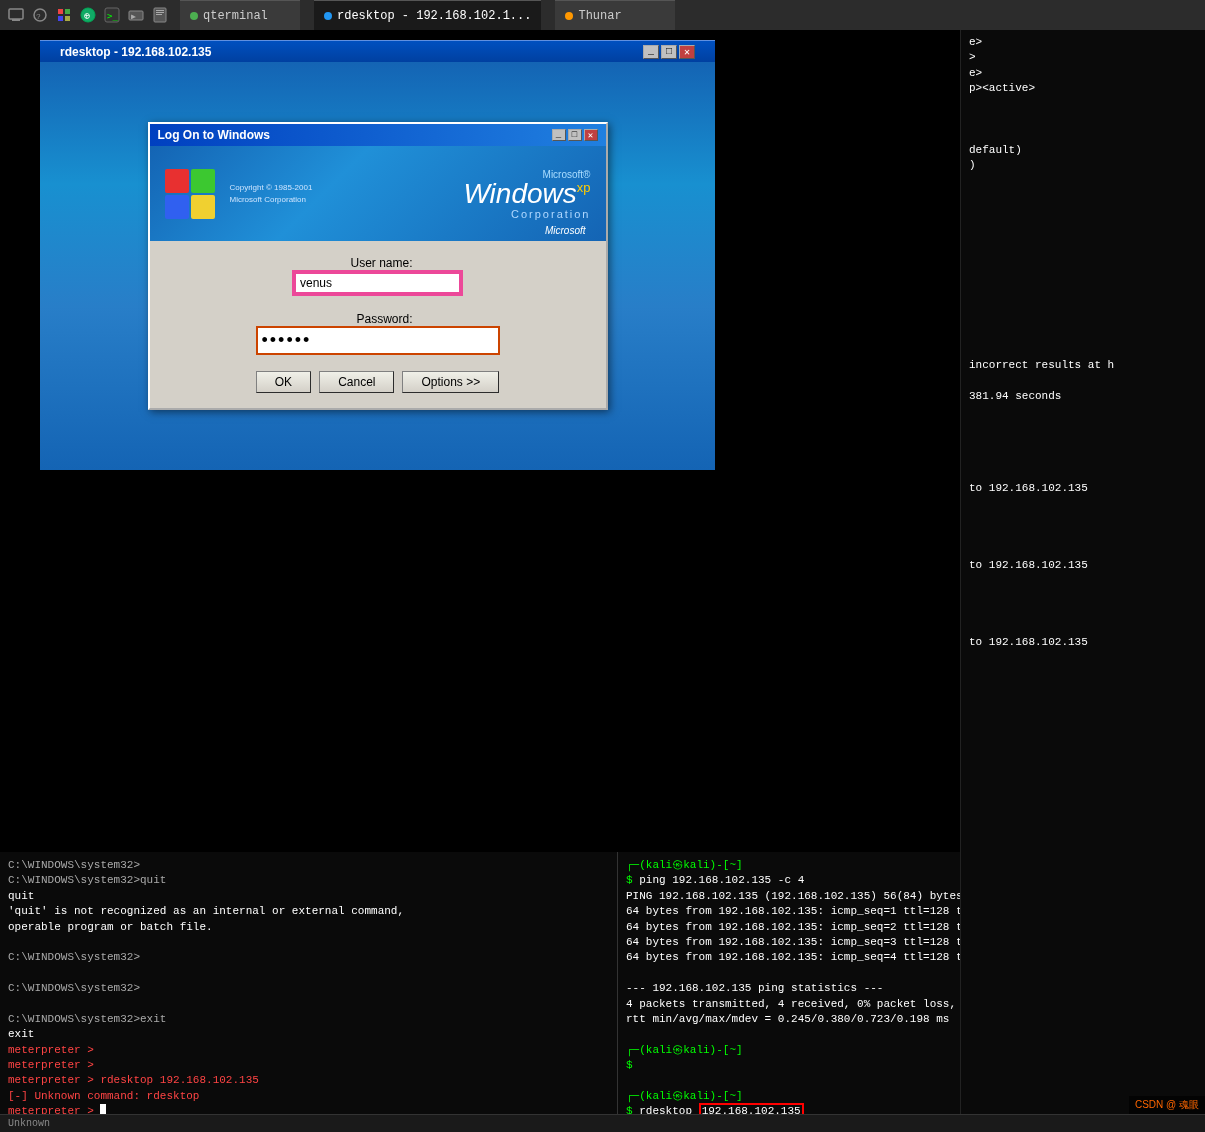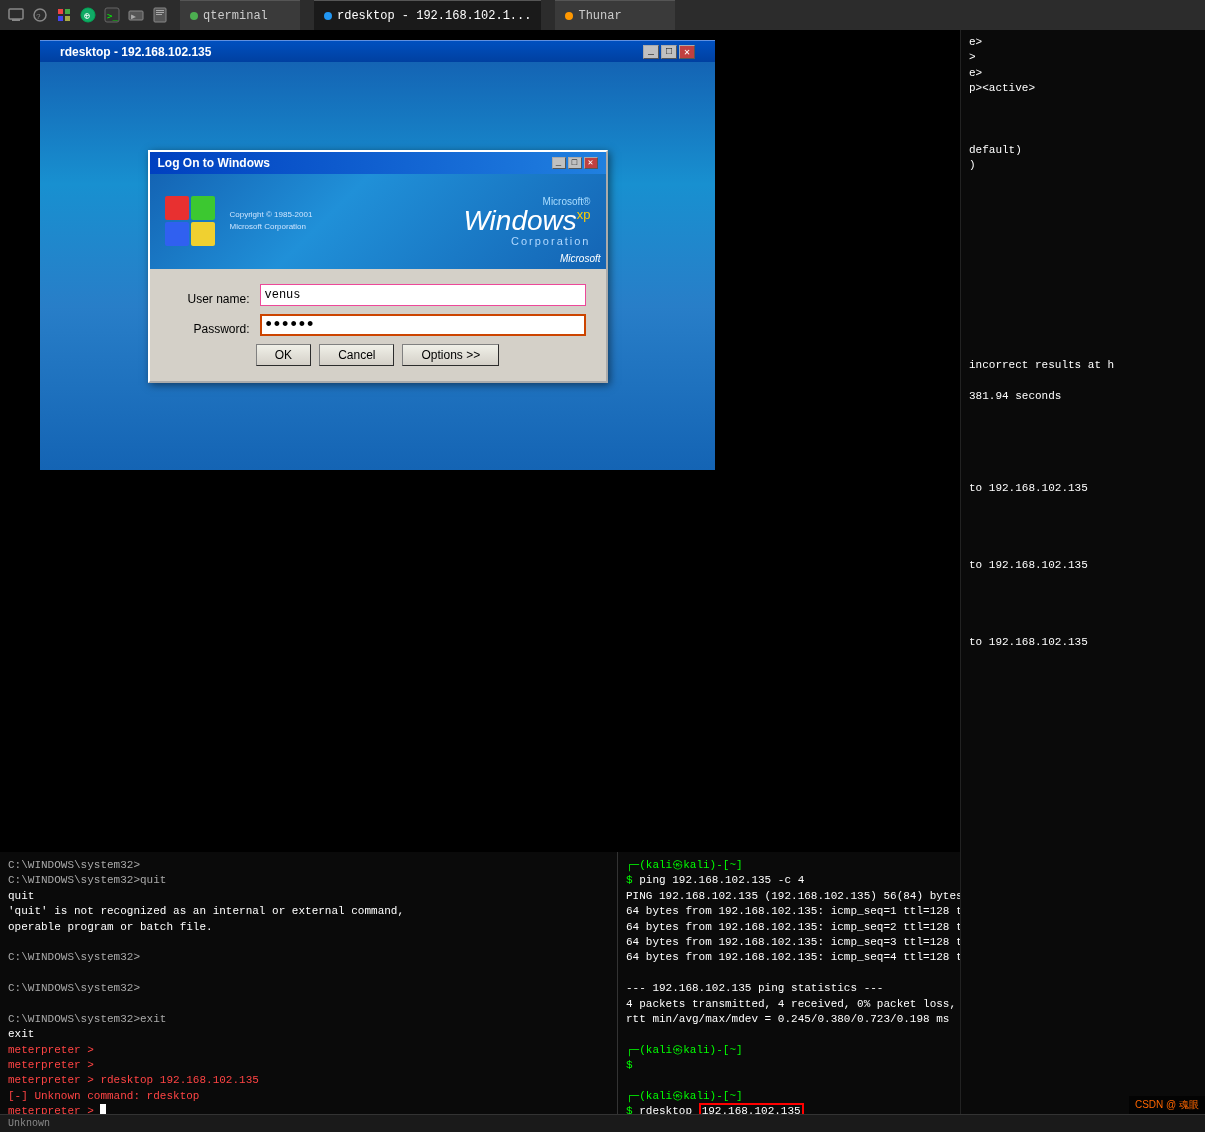--- a/index.html
+++ b/index.html
@@ -281,51 +281,52 @@
     }
     #logon-windows-logo .prof-text {
       font-size: 11px;
       color: #b0d8ff;
       font-family: Arial, sans-serif;
       letter-spacing: 2px;
       display: block;
     }
     #logon-microsoft {
       position: absolute;
-      right: 5px;
+      right: 20px;
       bottom: 5px;
       color: #fff;
       font-size: 10px;
       font-family: Arial, sans-serif;
       font-style: italic;
     }
     #logon-form {
       background: #d4d0c8;
       padding: 15px 20px 10px;
     }
     .lf-row {
       display: flex;
-      align-items: flex-end;
-      margin-bottom: 8px;
+      align-items: center;
+      margin-bottom: 16px;
+      flex-direction: column;
     }
     .lf-label {
       width: 80px;
       font-family: Tahoma, Arial, sans-serif;
       font-size: 12px;
       color: #000;
       text-align: right;
       margin-right: 10px;
     }
     .lf-input {
       flex: 1;
       height: 22px;
-      border: 1px solid #ec4899;
+      border: 4px solid #ec4899;
       padding: 2px 4px;
       font-size: 12px;
-      font-family: Liberation Mono, monospace;
+      font-family: Liberation Sans, sans-serif;
       background: #fff;
     }
     .lf-input-pw {
       flex: 1;
       height: 22px;
       border: 2px solid #cc4400;
       padding: 2px 4px;
       font-size: 18px;
       font-family: Tahoma, Arial, sans-serif;
       background: #fff;

